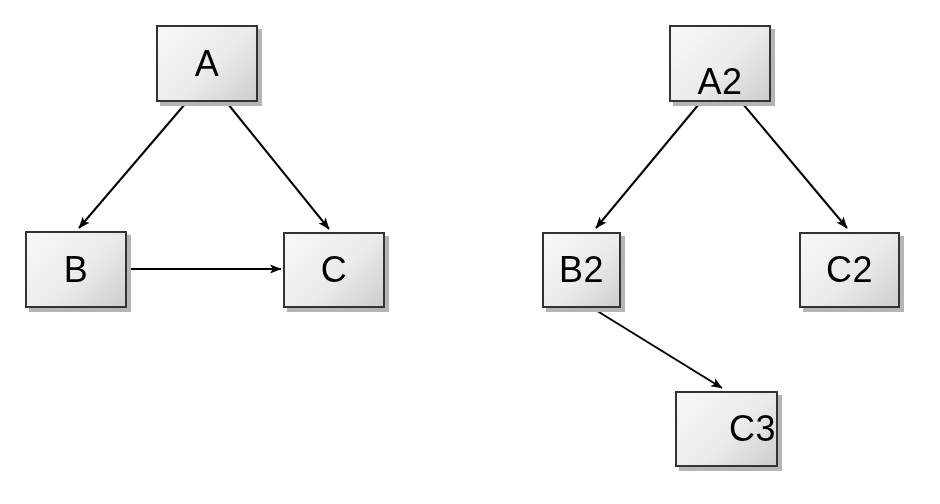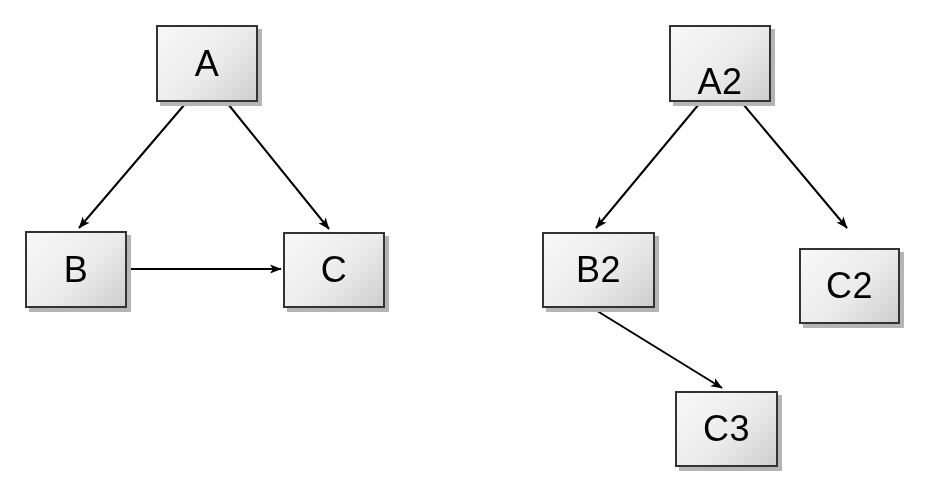--- a/index.html
+++ b/index.html
@@ -84,23 +84,23 @@
     <span class="node-label">B</span>
   </div>
       <div class="node" style="left: 283px; top: 232px; width: 102px; height: 76px;">
     <span class="node-label">C</span>
   </div>
     </div>
     <div>
       <div class="node" style="left: 669px; top: 25px; width: 102px; height: 77px; align-items: flex-end;">
     <span class="node-label">A2</span>
   </div>
-      <div class="node" style="left: 542px; top: 232px; width: 113px; height: 76px;">
+      <div class="node" style="left: 542px; top: 232px; width: 79px; height: 76px;">
     <span class="node-label">B2</span>
   </div>
-      <div class="node" style="left: 799px; top: 232px; width: 101px; height: 76px; margin-top: 16px;">
+      <div class="node" style="left: 799px; top: 232px; width: 101px; height: 76px;">
     <span class="node-label">C2</span>
   </div>
-      <div class="node" style="left: 675px; top: 391px; width: 103px; height: 76px;">
+      <div class="node" style="left: 675px; top: 391px; width: 103px; height: 76px; justify-content: flex-end;">
     <span class="node-label">C3</span>
   </div>
     </div>
   </div>
 
 </body></html>

